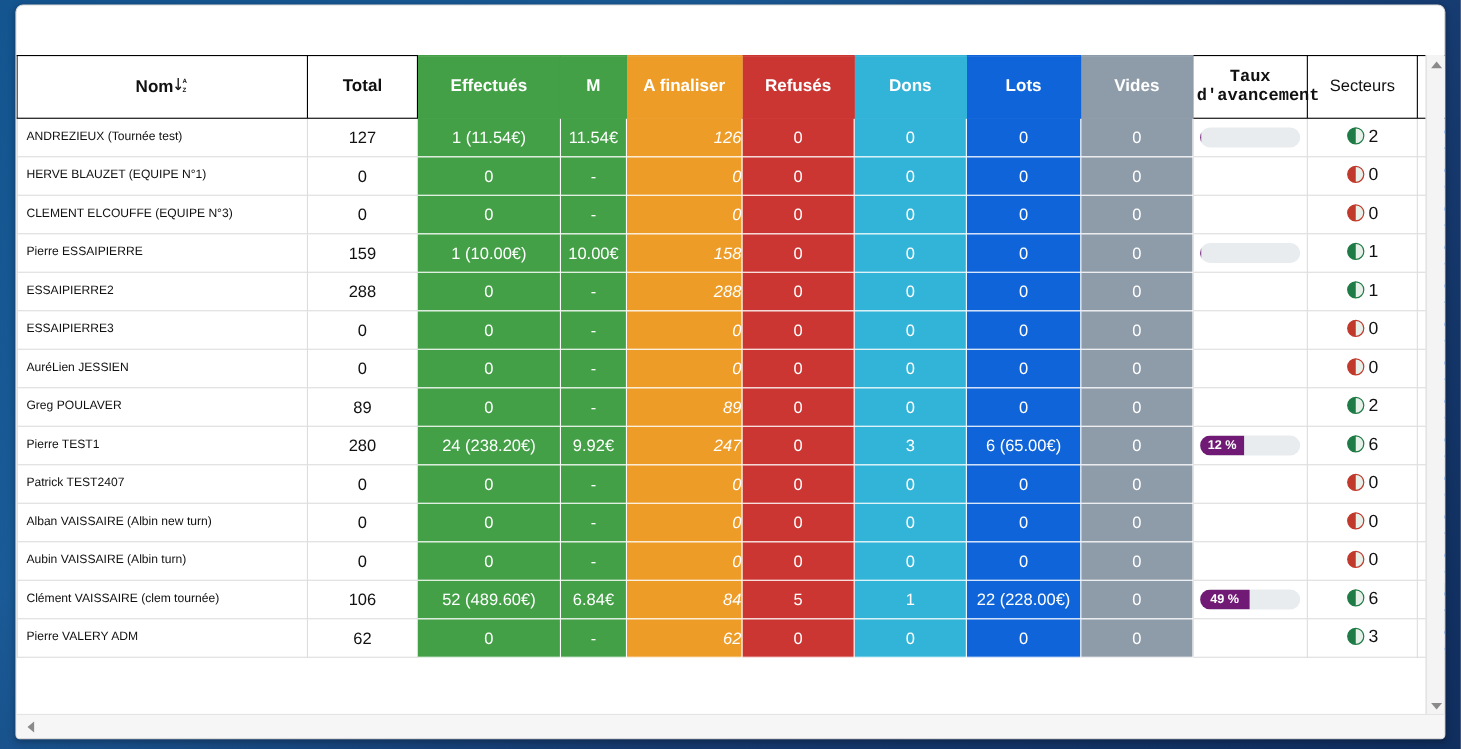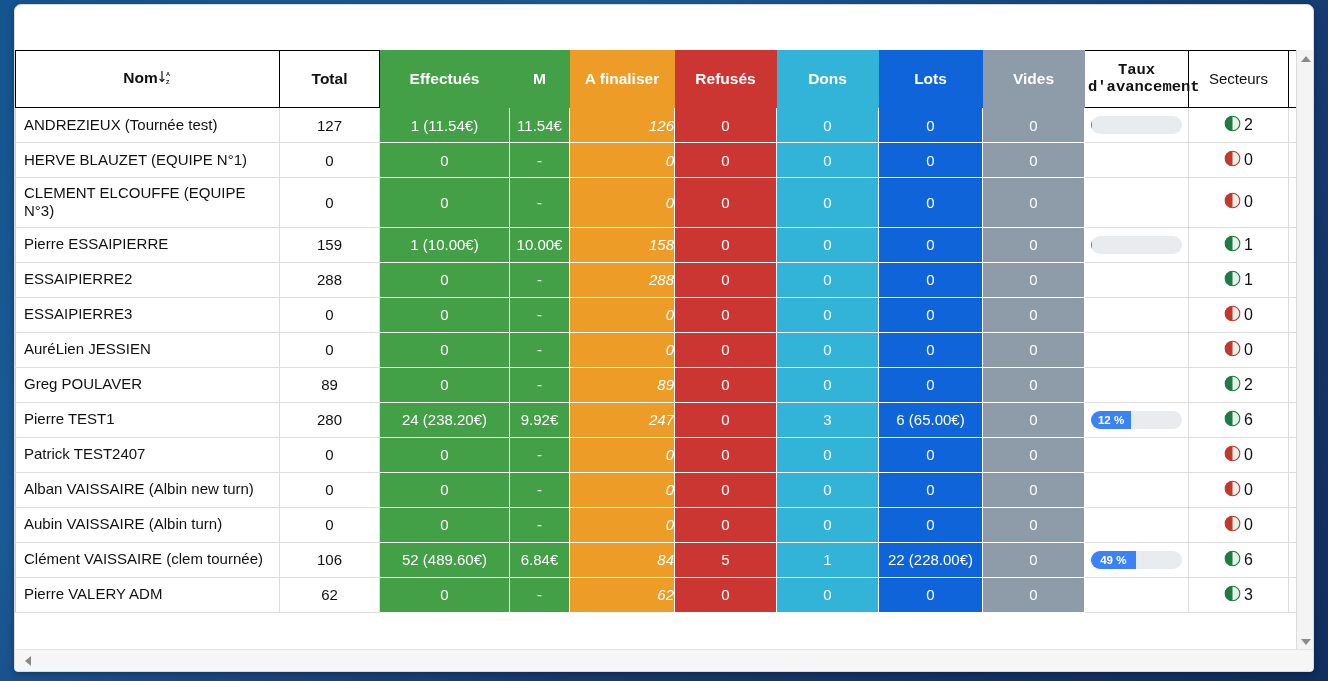--- a/index.html
+++ b/index.html
@@ -81,21 +81,21 @@
   thead th.c-lot   { width: 104px; background: #0f64d9; color: #fff; border-color:#0f64d9;margin-top:19px;}
   thead th.c-vid   { width: 102px; background: #8e9ba8; color: #fff; border-color:#8e9ba8;}
   thead th.c-taux  { width: 104px; font-family: Liberation Mono, monospace; }
   thead th.c-sec   { width: 100px; font-weight: normal; font-size:15px; }
   thead th.c-exp   { width: 36px;  }
 
   tbody td { height: 35px; text-align: center; font-size: 15px; }
   tbody td.nom {
     text-align: left;
     padding: 6px 8px;
-    font-size: 15px;
+    font-size: 11px;
     color: #111;
     line-height: 1.22;
     border-color: #dddddd;
     border-left-color: #cfcfcf;
   }
   tbody td.total { color: #111; border-color: #dddddd; }
   tbody td.eff  { background: #43a047; color:#fff; border-color:#ffffff; }
   tbody td.m    { background: #43a047; color:#fff; border-color:#ffffff; }
   tbody td.fin  { background: #ed9c28; color:#fff; border-color:#ffffff; font-style: italic; text-align: right; }
   tbody td.ref  { background: #cb3532; color:#fff; border-color:#ffffff; }
@@ -110,21 +110,21 @@
   .pbar {
     position: relative;
     height: 18px;
     width: 100%;
     background: #e8ecee;
     border-radius: 9px;
     overflow: hidden;
   }
   .pfill {
     position: absolute; left: 0; top: 0; bottom: 0;
-    background: #3b82f6;
+    background: #701a75;
     color: #fff;
     font-size: 11.5px;
     font-weight: bold;
     display: flex; align-items: center; justify-content: center;
     white-space: nowrap;
     overflow: hidden;
   }
 
   
   .sec-wrap { display: flex; align-items: center; justify-content: center; gap: 3px; }

